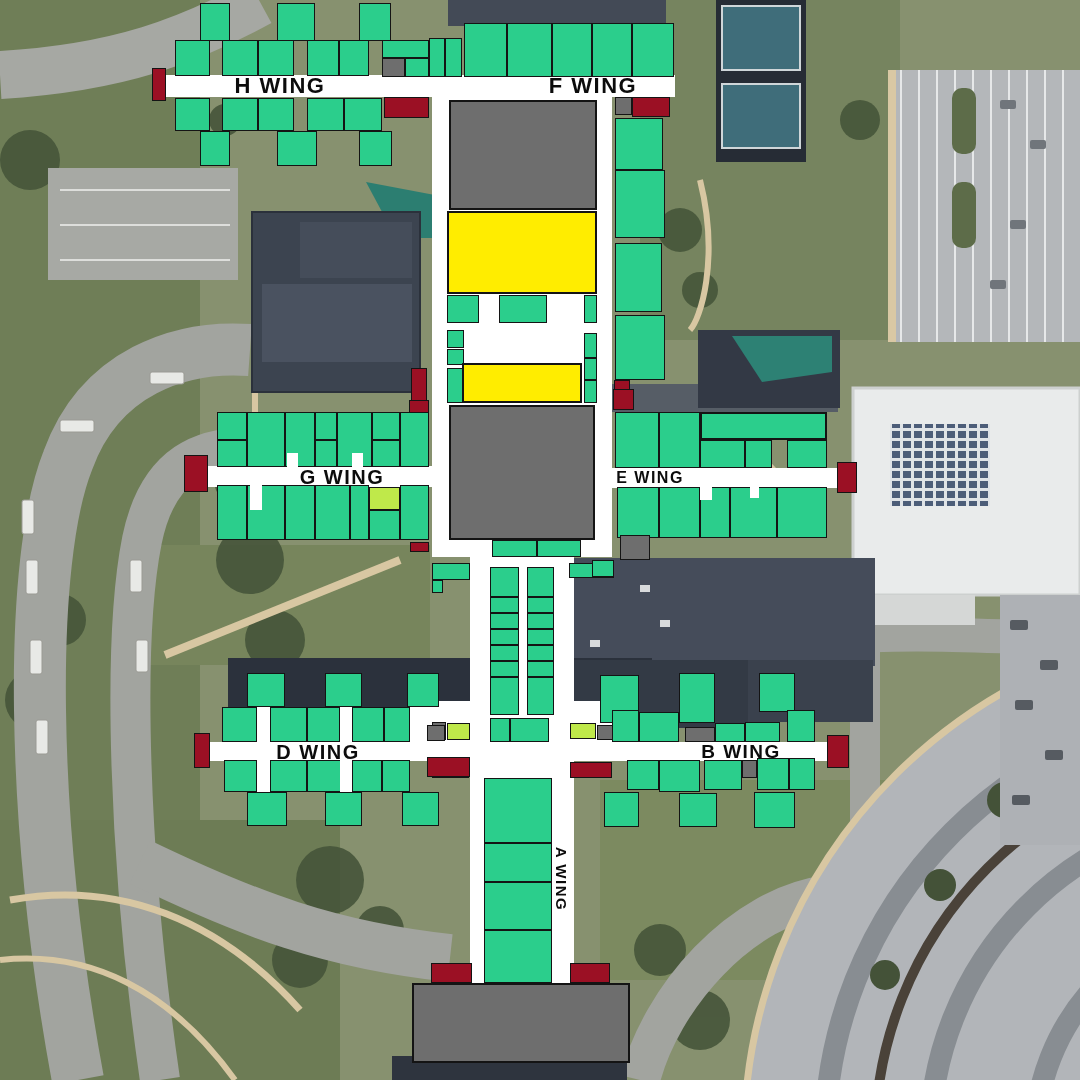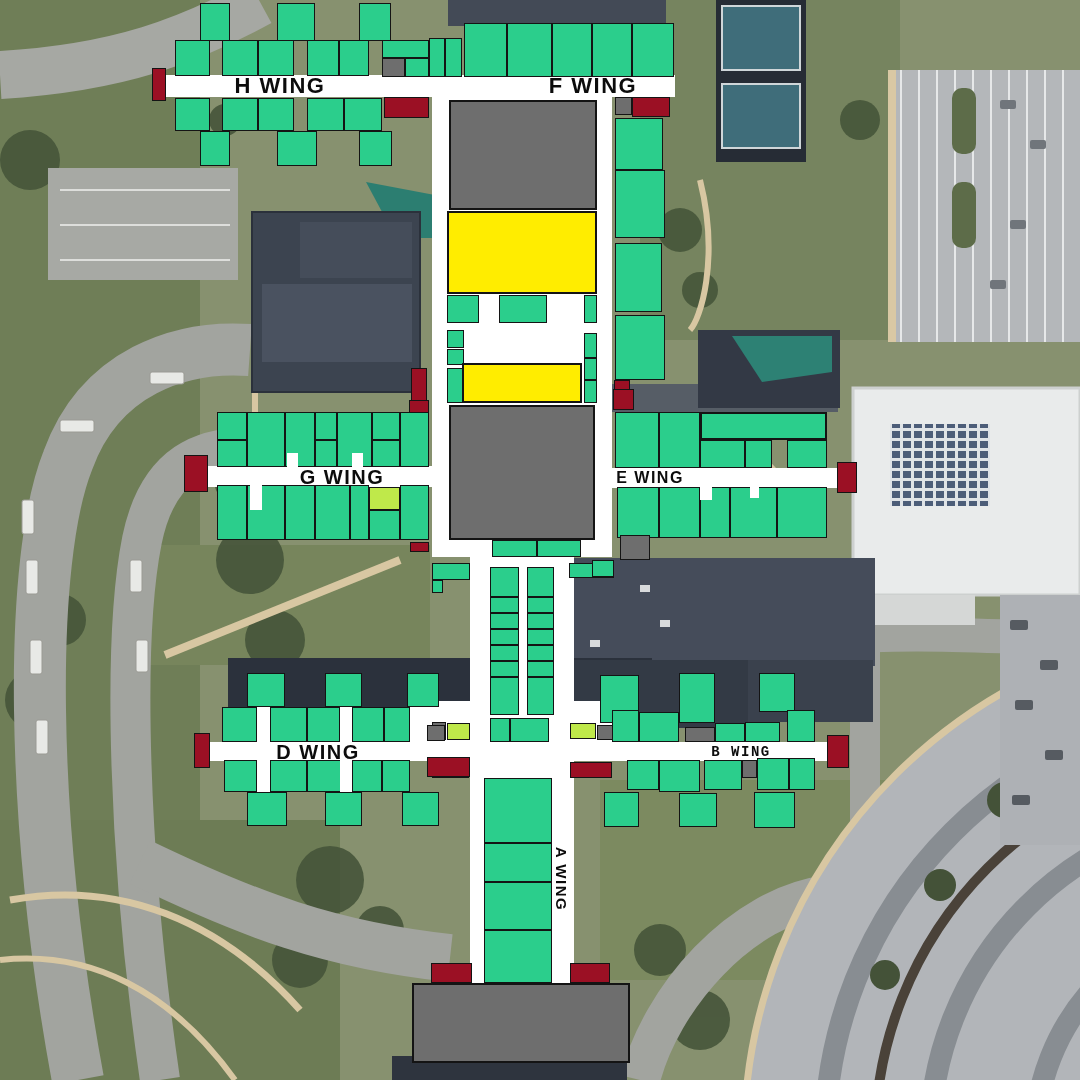--- a/index.html
+++ b/index.html
@@ -330,16 +330,16 @@
       <div class="room" style="background: rgb(43, 206, 140); left: 472px; top: 882px; width: 68px; height: 48px;"></div>
       <div class="room" style="background: rgb(43, 206, 140); left: 472px; top: 930px; width: 68px; height: 53px;"></div>
       <div class="room" style="background: rgb(155, 16, 36); left: 419px; top: 963px; width: 41px; height: 20px;"></div>
       <div class="room" style="background: rgb(155, 16, 36); left: 558px; top: 963px; width: 40px; height: 20px;"></div>
       <div class="room big" style="background: rgb(110, 110, 110); left: 400px; top: 983px; width: 218px; height: 80px;"></div>
       <div class="wing-label" style="left: 268px; top: 86px; font-size: 22px;">H WING</div>
       <div class="wing-label" style="left: 581px; top: 86px; font-size: 22px;">F WING</div>
       <div class="wing-label" style="left: 330px; top: 477px; font-size: 20px;">G WING</div>
       <div class="wing-label" style="left: 638px; top: 478px; font-size: 16px;">E WING</div>
       <div class="wing-label" style="left: 306px; top: 752px; font-size: 20px;">D WING</div>
-      <div class="wing-label" style="left: 729px; top: 752px; font-size: 14px; font-family: Liberation Mono, monospace;">B WING</div>
+      <div class="wing-label" style="left: 729px; top: 752px; font-size: 19px;">B WING</div>
       <div class="wing-label rot" style="left: 549px; top: 879px; font-size: 15px;">A WING</div>
     </div>
 </div>
 
 </body></html>

